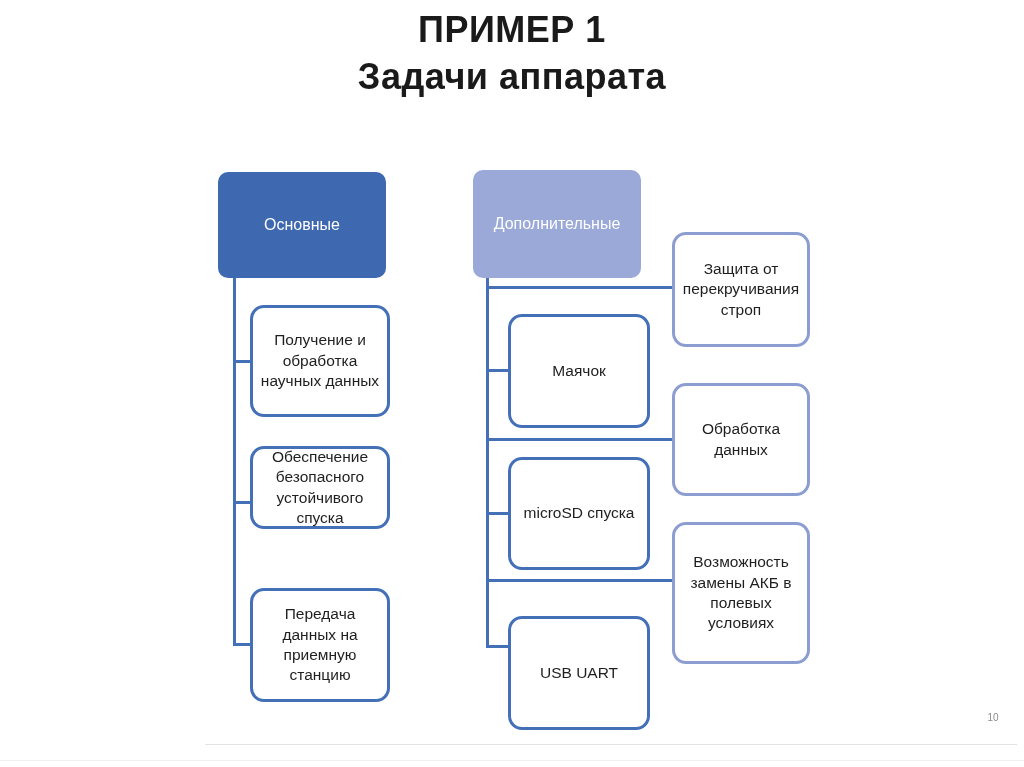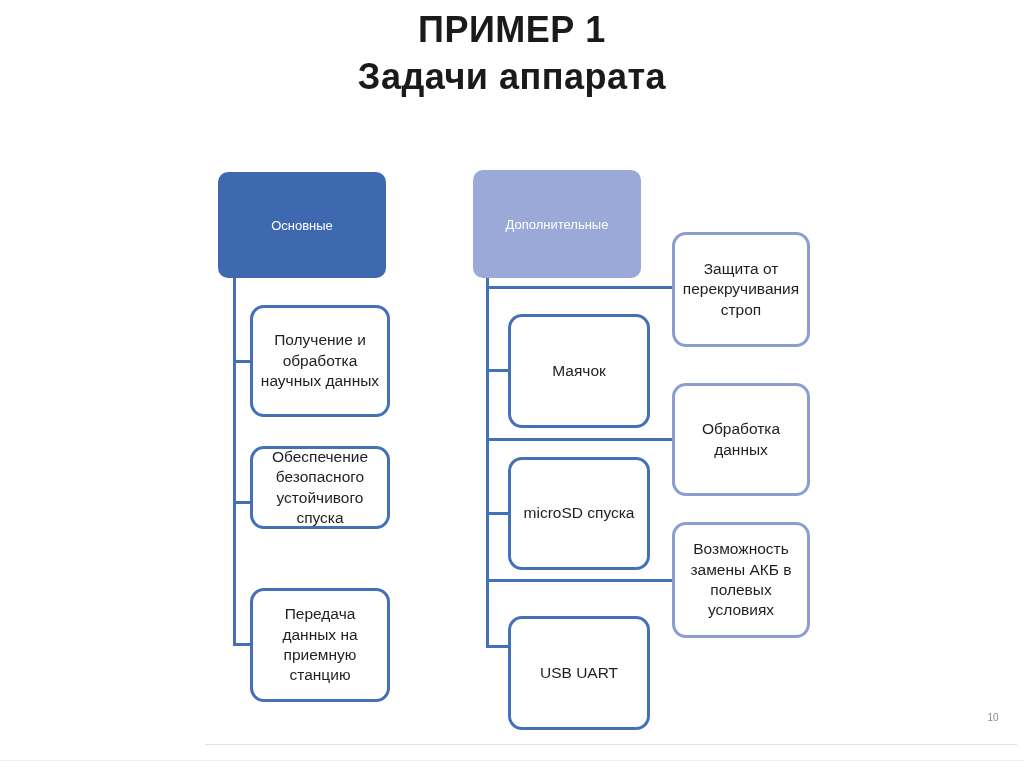--- a/index.html
+++ b/index.html
@@ -27,21 +27,21 @@
     position: absolute;
     box-sizing: border-box;
     display: flex;
     align-items: center;
     justify-content: center;
     text-align: center;
   }
   .header-box {
     border-radius: 10px;
     color: var(--header-text);
-    font-size: 13px;
+    font-size: 16px;
   }
   .header-primary { background: var(--primary-fill); }
   .header-secondary { background: var(--secondary-fill); }
   .task-box {
     background: #ffffff;
     border: 3px solid var(--child-border);
     border-radius: 14px;
     color: var(--box-text);
     font-size: 15.5px;
     line-height: 1.32;
@@ -117,21 +117,21 @@
   <div class="box task-box" style="left:508px; top:616px; width:142px; height:114px;">
     <span>USB UART</span>
   </div>
 
   <div class="box task-box leaf-box" style="left:672px; top:232px; width:138px; height:115px;">
     <span>Защита от перекручивания строп</span>
   </div>
   <div class="box task-box leaf-box" style="left:672px; top:383px; width:138px; height:113px;">
     <span>Обработка данных</span>
   </div>
-  <div class="box task-box leaf-box" style="left:672px; top:522px; width:138px; height:116px;text-align:center;">
+  <div class="box task-box leaf-box" style="left:672px; top:522px; width:138px; height:142px;text-align:center;">
     <span>Возможность замены АКБ в полевых условиях</span>
   </div>
 
   <div class="divider" style="left:205px; top:744px; width:812px;"></div>
   <div class="divider" style="left:0; top:760px; width:1024px; background:#F0F0F0;"></div>
   <div class="pagenum">10</div>
 
 </div>
 
 </body></html>

